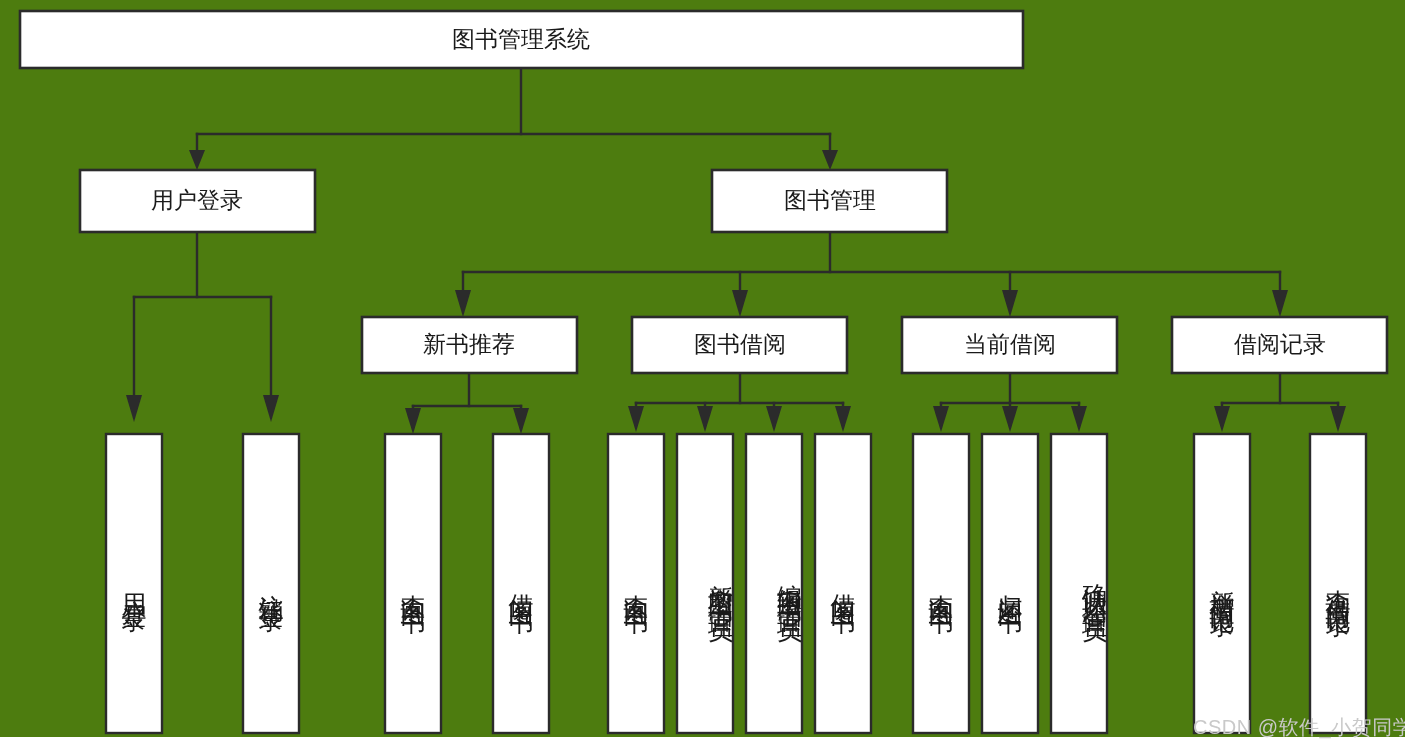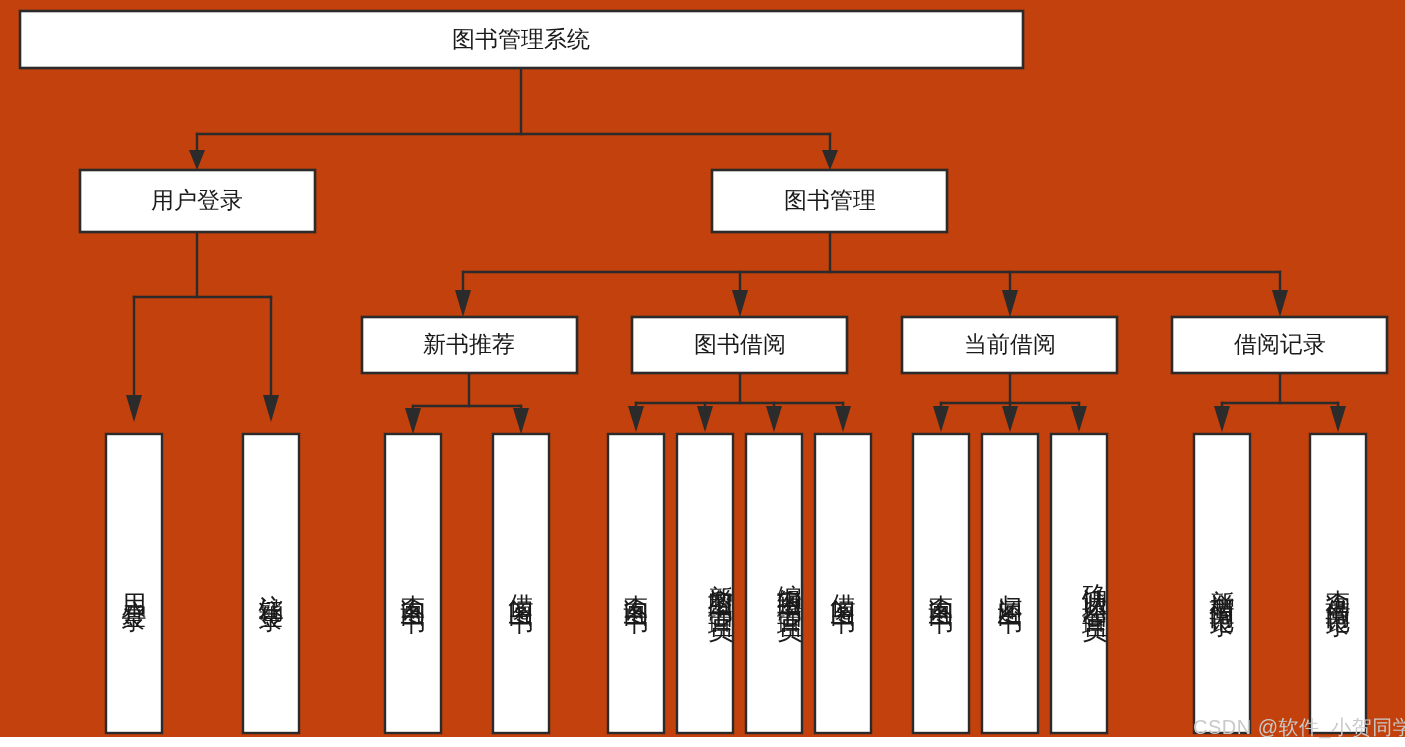--- a/index.html
+++ b/index.html
@@ -10,21 +10,21 @@
   body {
     width: 1405px;
     height: 747px;
     overflow: hidden;
     font-family: "Liberation Sans", "DejaVu Sans", sans-serif;
   }
   #diagram-root {
     position: relative;
     width: 1405px;
     height: 737px;
-    background: #c2410c;
+    background: #4d7c0f;
   }
   svg.diagram-svg {
     position: absolute;
     left: 0;
     top: 0;
     width: 1405px;
     height: 747px;
     display: block;
   }
   .node-box {

